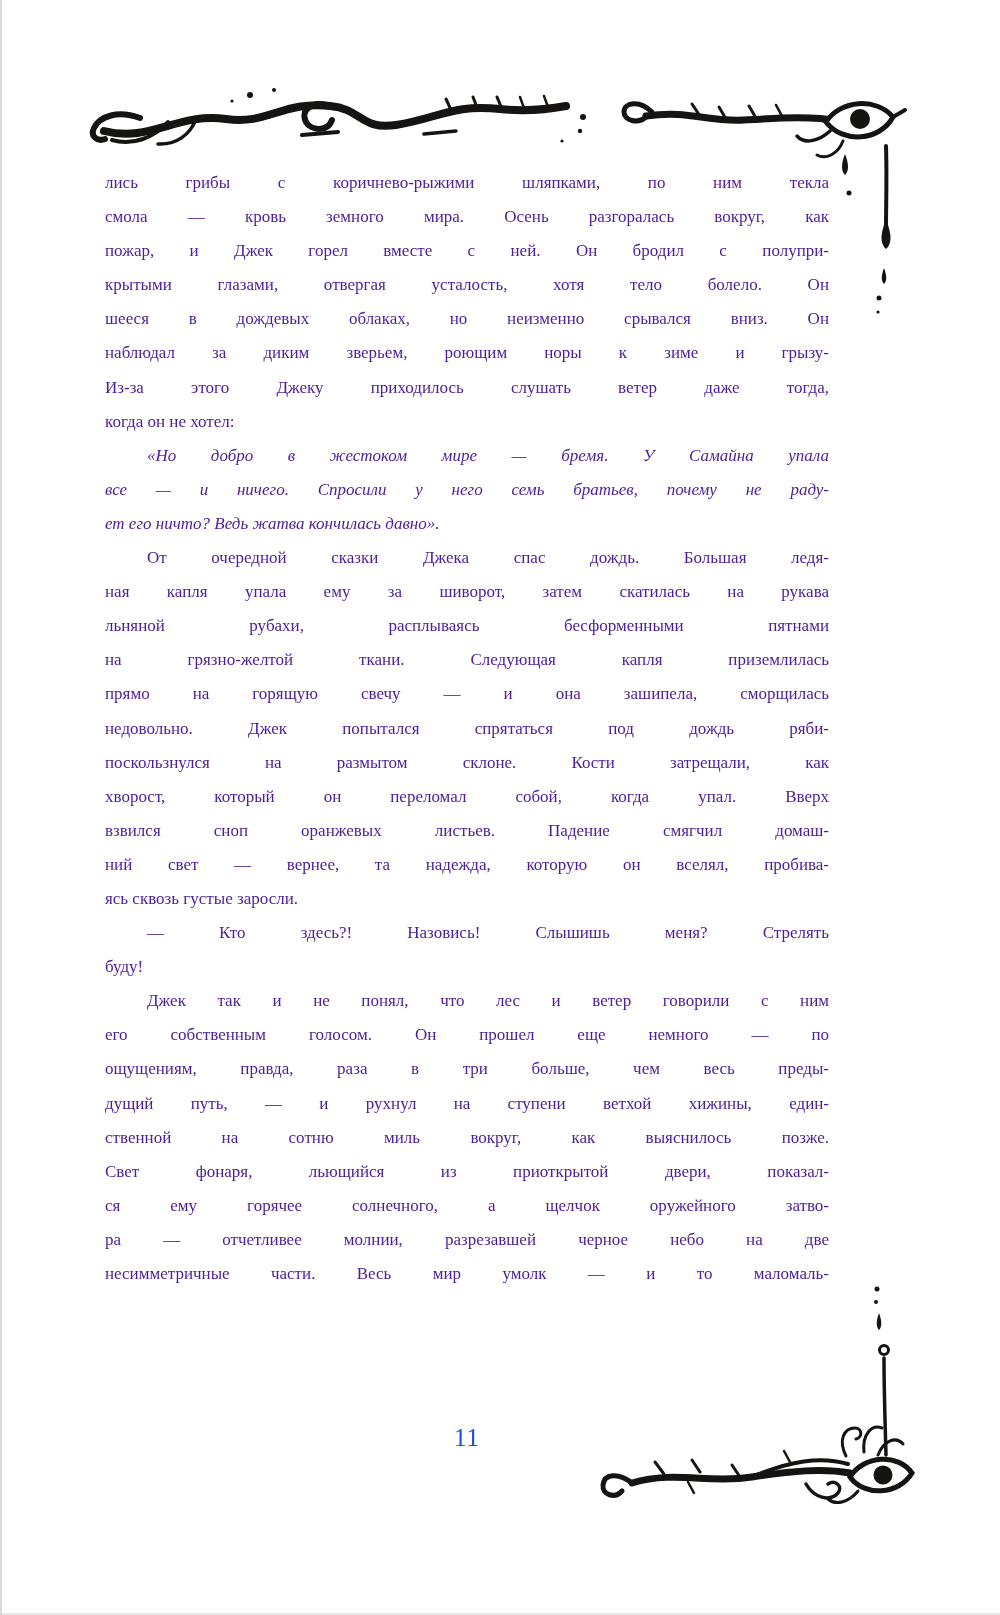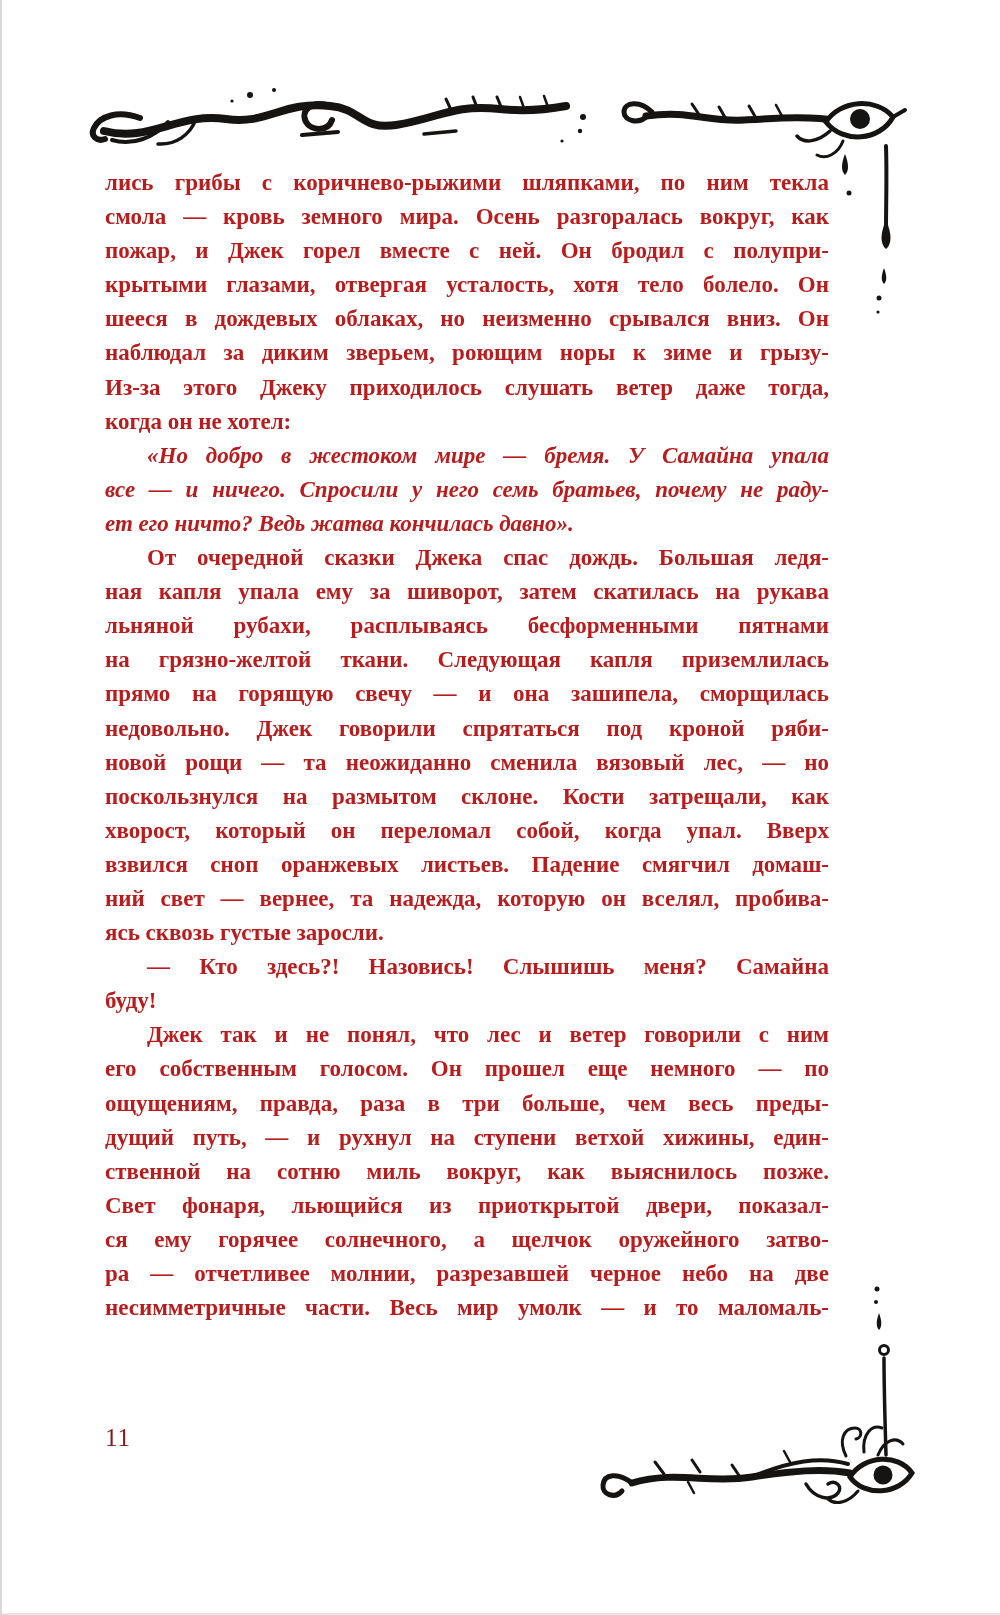--- a/index.html
+++ b/index.html
@@ -13,42 +13,41 @@
     font-family:"Liberation Serif","DejaVu Serif",serif;
     color:#1b1a18;
   }
   .ornaments {
     position:absolute; inset:0; width:1000px; height:1615px;
     pointer-events:none;
   }
   .text-block {
     position:absolute;
     left:105px; top:166px; width:724px;
-    font-size:23px;
+    font-size:17px;
     line-height:34.1px;
-    color:#b91c1c;
-    font-weight:bold;
+    color:#4c1d95;
   }
   .para { margin:0; }
   .para.italic { font-style:italic; }
   .line {
     text-align:justify;
     text-align-last:justify;
     height:34.1px;
     overflow:hidden;
   }
   .line.last { text-align:left; text-align-last:left; }
   .line.indent { text-indent:42px; }
   .page-number {
     position:absolute;
     left:105px; top:1424px; width:724px;
-    text-align:left;
+    text-align:center;
     font-size:25px;
     letter-spacing:1px;
-    color:#7f1d1d;
+    color:#1d4ed8;
   }
 </style>
 </head>
 <body>
 
 <div class="page">
 
   <svg class="ornaments" viewBox="0 0 1000 1615" xmlns="http://www.w3.org/2000/svg">
 
     <g stroke="#161412" fill="none" stroke-linecap="round">
@@ -138,30 +137,29 @@
         <div class="line indent">«Но добро в жестоком мире — бремя. У Самайна упала</div>
         <div class="line">все — и ничего. Спросили у него семь братьев, почему не раду-</div>
         <div class="line last">ет его ничто? Ведь жатва кончилась давно».</div>
       </div>
       <div class="para">
         <div class="line indent">От очередной сказки Джека спас дождь. Большая ледя-</div>
         <div class="line">ная капля упала ему за шиворот, затем скатилась на рукава</div>
         <div class="line">льняной рубахи, расплываясь бесформенными пятнами</div>
         <div class="line">на грязно-желтой ткани. Следующая капля приземлилась</div>
         <div class="line">прямо на горящую свечу — и она зашипела, сморщилась</div>
-        <div class="line">недовольно. Джек говорили спрятаться под кроной ряби-</div>
-        <div class="line">новой рощи — та неожиданно сменила вязовый лес, — но</div>
+        <div class="line">недовольно. Джек попытался спрятаться под дождь ряби-</div>
         <div class="line">поскользнулся на размытом склоне. Кости затрещали, как</div>
         <div class="line">хворост, который он переломал собой, когда упал. Вверх</div>
         <div class="line">взвился сноп оранжевых листьев. Падение смягчил домаш-</div>
         <div class="line">ний свет — вернее, та надежда, которую он вселял, пробива-</div>
         <div class="line last">ясь сквозь густые заросли.</div>
       </div>
       <div class="para">
-        <div class="line indent">— Кто здесь?! Назовись! Слышишь меня? Самайна</div>
+        <div class="line indent">— Кто здесь?! Назовись! Слышишь меня? Стрелять</div>
         <div class="line last">буду!</div>
       </div>
       <div class="para">
         <div class="line indent">Джек так и не понял, что лес и ветер говорили с ним</div>
         <div class="line">его собственным голосом. Он прошел еще немного — по</div>
         <div class="line">ощущениям, правда, раза в три больше, чем весь преды-</div>
         <div class="line">дущий путь, — и рухнул на ступени ветхой хижины, един-</div>
         <div class="line">ственной на сотню миль вокруг, как выяснилось позже.</div>
         <div class="line">Свет фонаря, льющийся из приоткрытой двери, показал-</div>
         <div class="line">ся ему горячее солнечного, а щелчок оружейного затво-</div>

